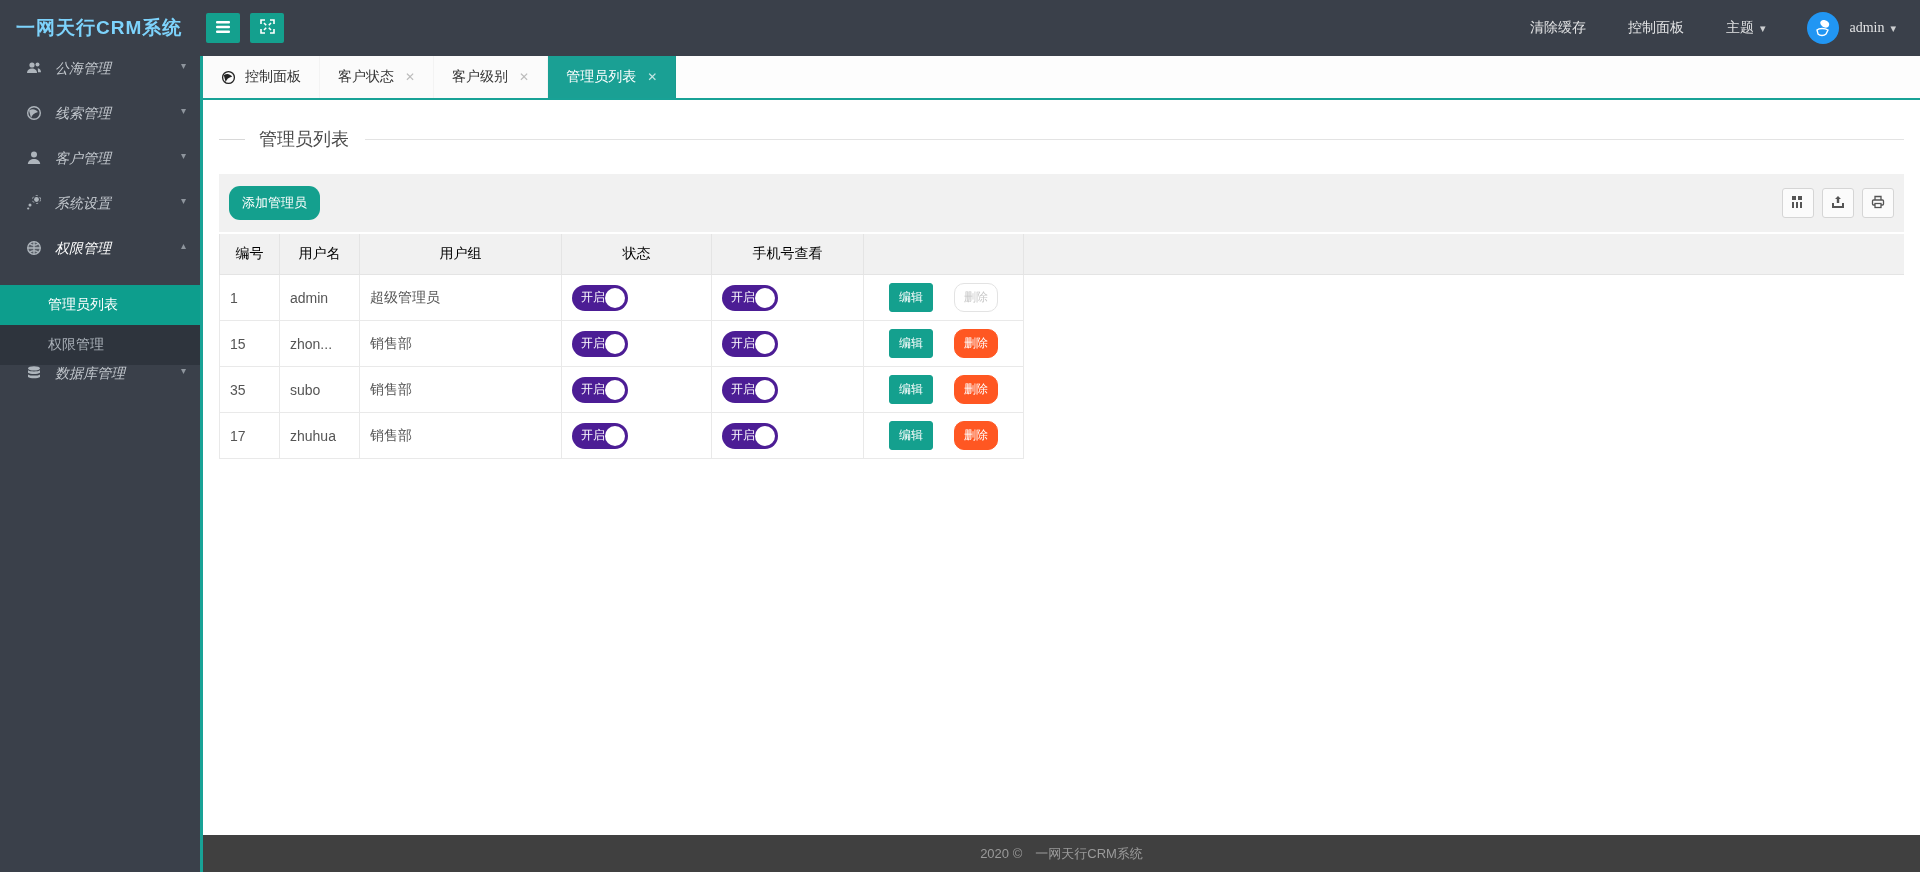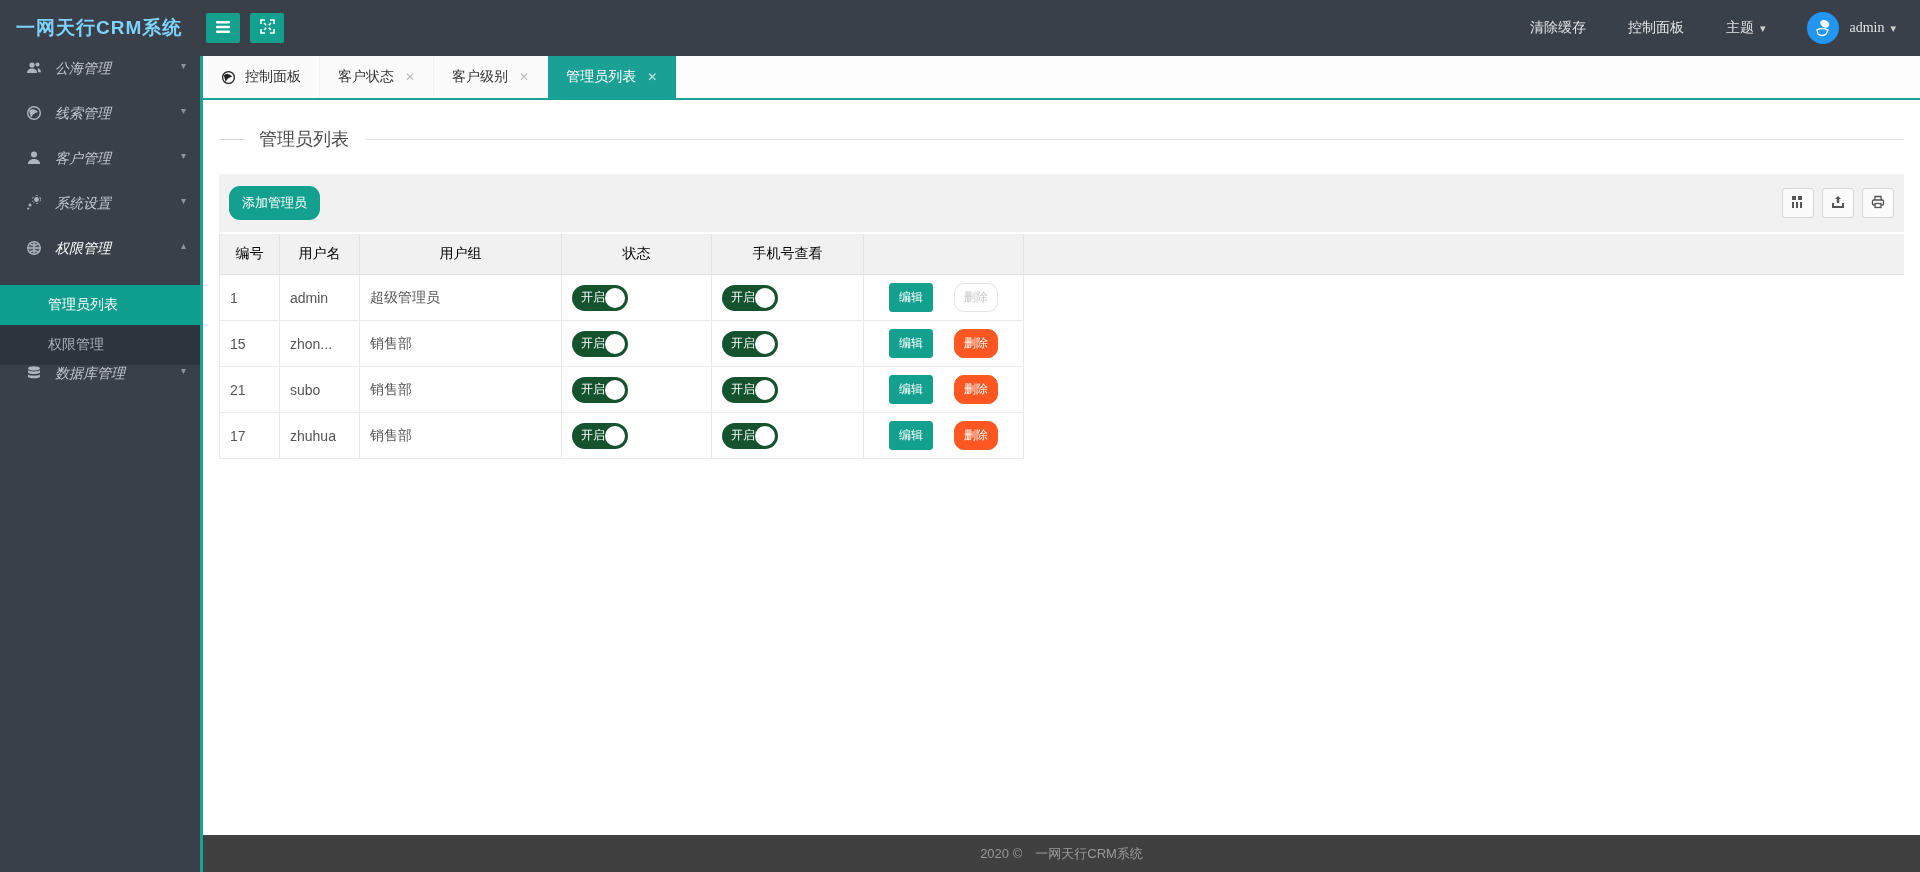--- a/index.html
+++ b/index.html
@@ -52,21 +52,21 @@
 
   
   table { width:100%; border-collapse:collapse; font-size:14px; }
   thead th { background:#F1F1F1; color:#000000; font-weight:normal; text-align:center; padding:11px 10px; border:1px solid #E4E4E4; border-top:2px solid #fff; height:36px; }
   thead th.filler-h { border-right:none; }
   tbody td { color:#555; padding:8px 10px; border:1px solid #E9E9E9; height:39px; background:#fff; }
   td.filler { border:none; border-left:1px solid #E9E9E9; }
   .cell-actions { text-align:center; }
 
   
-  .switch { display:inline-flex; align-items:center; position:relative; width:56px; height:26px; background:#14532d; border-radius:13px; color:#fff; font-size:12px; padding-left:9px; cursor:pointer; }
+  .switch { display:inline-flex; align-items:center; position:relative; width:56px; height:26px; background:#4c1d95; border-radius:13px; color:#fff; font-size:12px; padding-left:9px; cursor:pointer; }
   .switch .knob { position:absolute; right:3px; top:3px; width:20px; height:20px; border-radius:50%; background:#fff; }
 
   .btn-edit { background:#14A08E; color:#fff; border:1px solid #14A08E; border-radius:3px; font-size:12px; padding:5px 9px; cursor:pointer; margin-right:21px; }
   .btn-del { background:#FF5722; color:#fff; border:1px solid #FF5722; border-radius:10px; font-size:12px; padding:5px 9px; cursor:pointer; }
   .btn-del.disabled { background:#fff; border-color:#E3E3E3; color:#C8C8C8; cursor:not-allowed; }
 
   
   .footer { height:37px; background:#404040; display:flex; align-items:center; justify-content:center; color:#9A9A9A; font-size:13px; }
 </style>
 </head>
@@ -310,21 +310,21 @@
                 </span></td>
             <td><span class="switch">
                   <span>开启</span>
                   <span class="knob"></span>
                 </span></td>
             <td class="cell-actions">
               <button class="btn-edit">编辑</button><button class="btn-del">删除</button>
             </td>
           </tr>
           <tr>
-            <td>21</td>
+            <td>35</td>
             <td>subo</td>
             <td>销售部</td>
             <td><span class="switch">
                   <span>开启</span>
                   <span class="knob"></span>
                 </span></td>
             <td><span class="switch">
                   <span>开启</span>
                   <span class="knob"></span>
                 </span></td>

